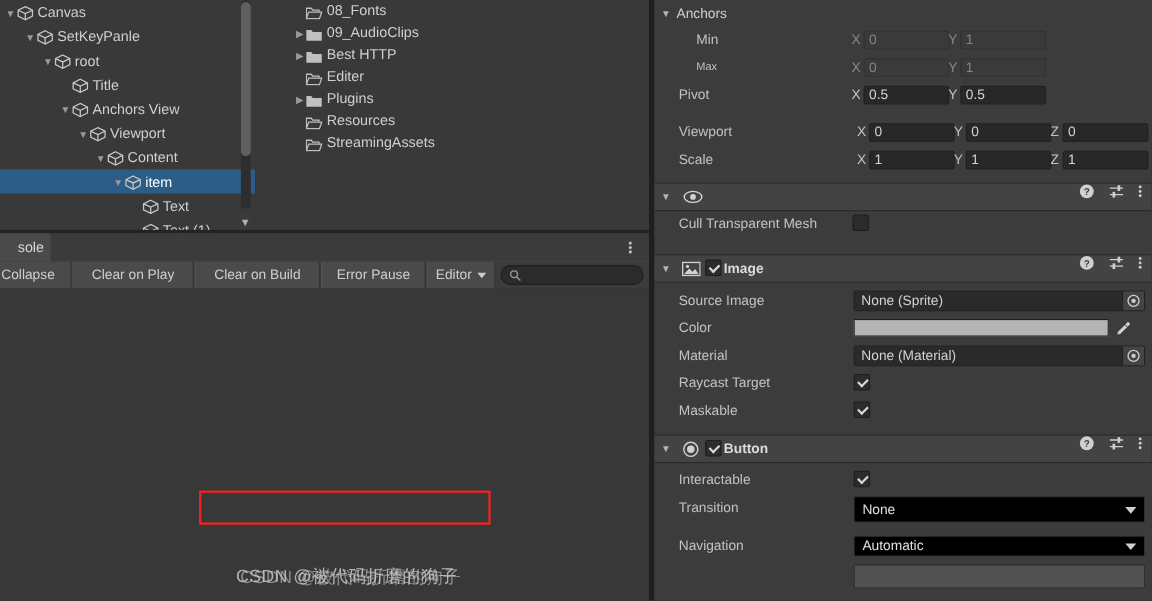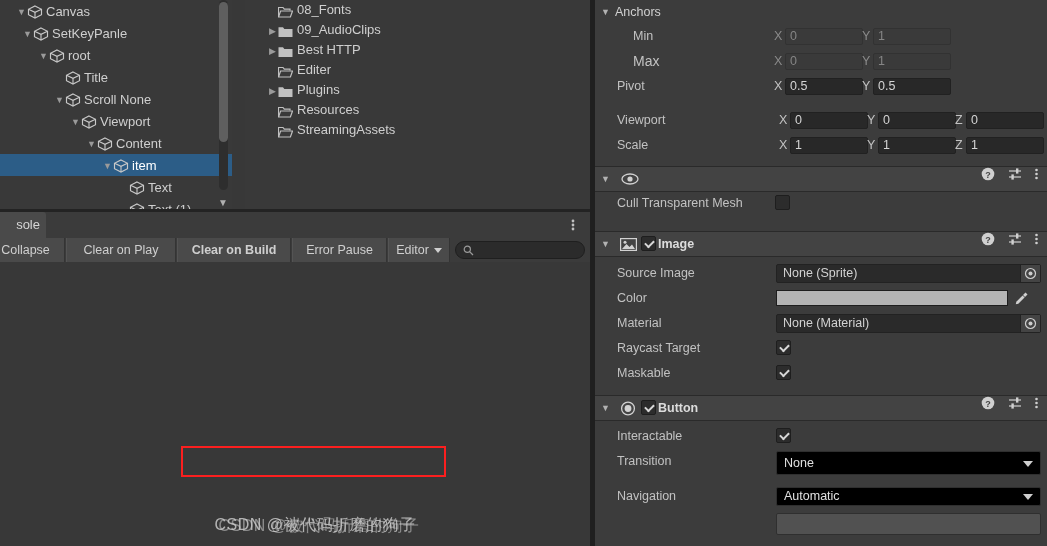--- a/index.html
+++ b/index.html
@@ -94,21 +94,21 @@
              text-align:center;font-size:16px;color:#c9c9c9;opacity:.85;letter-spacing:.5px;
              z-index:6;pointer-events:none;}
   #watermark .w2{position:absolute;left:0;top:0;width:100%;color:#e8e8e8;opacity:.55;
                  transform:translate(4px,1px);}
 </style>
 </head>
 <body>
 
 <div class="panel" id="hierarchy">
   <div id="hierarchy-rows">
-      <div class="hrow" style="padding-left: 16px;"><span class="foldout">▼</span><span class="cube"><svg width="16" height="14" viewBox="0 0 16 14">
+      <div class="hrow" style="padding-left: 4px;"><span class="foldout">▼</span><span class="cube"><svg width="16" height="14" viewBox="0 0 16 14">
             <path d="M8 1 L14.5 4.3 L14.5 9.7 L8 13 L1.5 9.7 L1.5 4.3 Z" fill="none" stroke="#c8c8c8" stroke-width="1.15"></path>
             <path d="M1.5 4.3 L8 7.3 L14.5 4.3" fill="none" stroke="#c8c8c8" stroke-width="1.15"></path>
             <path d="M8 7.3 L8 13" fill="none" stroke="#c8c8c8" stroke-width="1.15"></path>
           </svg></span><span class="lbl">Canvas</span></div>
       <div class="hrow" style="padding-left: 22px;"><span class="foldout">▼</span><span class="cube"><svg width="16" height="14" viewBox="0 0 16 14">
             <path d="M8 1 L14.5 4.3 L14.5 9.7 L8 13 L1.5 9.7 L1.5 4.3 Z" fill="none" stroke="#c8c8c8" stroke-width="1.15"></path>
             <path d="M1.5 4.3 L8 7.3 L14.5 4.3" fill="none" stroke="#c8c8c8" stroke-width="1.15"></path>
             <path d="M8 7.3 L8 13" fill="none" stroke="#c8c8c8" stroke-width="1.15"></path>
           </svg></span><span class="lbl">SetKeyPanle</span></div>
       <div class="hrow" style="padding-left: 38px;"><span class="foldout">▼</span><span class="cube"><svg width="16" height="14" viewBox="0 0 16 14">
@@ -118,21 +118,21 @@
           </svg></span><span class="lbl">root</span></div>
       <div class="hrow" style="padding-left: 54px;"><span class="foldout empty">▶</span><span class="cube"><svg width="16" height="14" viewBox="0 0 16 14">
             <path d="M8 1 L14.5 4.3 L14.5 9.7 L8 13 L1.5 9.7 L1.5 4.3 Z" fill="none" stroke="#c8c8c8" stroke-width="1.15"></path>
             <path d="M1.5 4.3 L8 7.3 L14.5 4.3" fill="none" stroke="#c8c8c8" stroke-width="1.15"></path>
             <path d="M8 7.3 L8 13" fill="none" stroke="#c8c8c8" stroke-width="1.15"></path>
           </svg></span><span class="lbl">Title</span></div>
       <div class="hrow" style="padding-left: 54px;"><span class="foldout">▼</span><span class="cube"><svg width="16" height="14" viewBox="0 0 16 14">
             <path d="M8 1 L14.5 4.3 L14.5 9.7 L8 13 L1.5 9.7 L1.5 4.3 Z" fill="none" stroke="#c8c8c8" stroke-width="1.15"></path>
             <path d="M1.5 4.3 L8 7.3 L14.5 4.3" fill="none" stroke="#c8c8c8" stroke-width="1.15"></path>
             <path d="M8 7.3 L8 13" fill="none" stroke="#c8c8c8" stroke-width="1.15"></path>
-          </svg></span><span class="lbl">Scroll None</span></div>
+          </svg></span><span class="lbl">Anchors View</span></div>
       <div class="hrow" style="padding-left: 70px;"><span class="foldout">▼</span><span class="cube"><svg width="16" height="14" viewBox="0 0 16 14">
             <path d="M8 1 L14.5 4.3 L14.5 9.7 L8 13 L1.5 9.7 L1.5 4.3 Z" fill="none" stroke="#c8c8c8" stroke-width="1.15"></path>
             <path d="M1.5 4.3 L8 7.3 L14.5 4.3" fill="none" stroke="#c8c8c8" stroke-width="1.15"></path>
             <path d="M8 7.3 L8 13" fill="none" stroke="#c8c8c8" stroke-width="1.15"></path>
           </svg></span><span class="lbl">Viewport</span></div>
       <div class="hrow" style="padding-left: 86px;"><span class="foldout">▼</span><span class="cube"><svg width="16" height="14" viewBox="0 0 16 14">
             <path d="M8 1 L14.5 4.3 L14.5 9.7 L8 13 L1.5 9.7 L1.5 4.3 Z" fill="none" stroke="#c8c8c8" stroke-width="1.15"></path>
             <path d="M1.5 4.3 L8 7.3 L14.5 4.3" fill="none" stroke="#c8c8c8" stroke-width="1.15"></path>
             <path d="M8 7.3 L8 13" fill="none" stroke="#c8c8c8" stroke-width="1.15"></path>
           </svg></span><span class="lbl">Content</span></div>
@@ -199,21 +199,21 @@
         <circle cx="7" cy="5" r="1.4" fill="#c0c0c0"></circle>
         <circle cx="7" cy="9" r="1.4" fill="#c0c0c0"></circle>
         <circle cx="7" cy="13" r="1.4" fill="#c0c0c0"></circle>
       </svg>
     </div>
   </div>
   <div id="console-toolbar">
     <div id="console-buttons">
         <div class="cbtn" style="left: -14px; width: 79px;">Collapse</div>
         <div class="cbtn" style="left: 66px; width: 110px;">Clear on Play</div>
-        <div class="cbtn" style="left: 177px; width: 114px; font-weight: bold;">Clear on Build</div>
+        <div class="cbtn" style="left: 177px; width: 114px;">Clear on Build</div>
         <div class="cbtn" style="left: 292px; width: 95px;">Error Pause</div>
         <div class="cbtn" style="left: 388px; width: 62px;"><span>Editor</span><span style="display:inline-block;margin-left:5px;width:0;height:0;vertical-align:middle;border-left:4px solid transparent;border-right:4px solid transparent;border-top:5px solid #cfcfcf;"></span></div>
       </div>
     <div id="console-search" style="left:455px;width:130px;">
       <span class="mag">
         <svg width="11" height="11" viewBox="0 0 11 11">
           <circle cx="4.3" cy="4.3" r="3.1" fill="none" stroke="#9a9a9a" stroke-width="1.2"></circle>
           <line x1="6.6" y1="6.6" x2="10" y2="10" stroke="#9a9a9a" stroke-width="1.3"></line>
         </svg>
       </span>
@@ -231,21 +231,21 @@
     <div style="position:absolute;left:20px;top:0;line-height:24px;font-size:12.5px;color:#d0d0d0;">Anchors</div>
     <div id="anchor-rows">
         <div class="prop-row" style="position: absolute; left: 0px; top: 24px; width: 452px;">
           <span style="position:absolute;left:38px;top:0;line-height:25px;font-size:12.5px;color:#c2c2c2;">Min</span>
           <span class="axis dim" style="left:179px;">X</span>
           <span class="field disabled" style="left:190px;width:78px;">0</span>
           <span class="axis dim" style="left:267px;">Y</span>
           <span class="field disabled" style="left:278px;width:78px;">1</span>
         </div>
         <div class="prop-row" style="position: absolute; left: 0px; top: 49px; width: 452px;">
-          <span style="position:absolute;left:38px;top:0;line-height:25px;font-size:14px;color:#c2c2c2;">Max</span>
+          <span style="position:absolute;left:38px;top:0;line-height:25px;font-size:10px;color:#c2c2c2;">Max</span>
           <span class="axis dim" style="left:179px;">X</span>
           <span class="field disabled" style="left:190px;width:78px;">0</span>
           <span class="axis dim" style="left:267px;">Y</span>
           <span class="field disabled" style="left:278px;width:78px;">1</span>
         </div>
         <div class="prop-row" style="position: absolute; left: 0px; top: 74px; width: 452px;">
           <span style="position:absolute;left:22px;top:0;line-height:25px;font-size:12.5px;color:#c2c2c2;">Pivot</span>
           <span class="axis" style="left:179px;">X</span>
           <span class="field" style="left:190px;width:78px;">0.5</span>
           <span class="axis" style="left:267px;">Y</span>

